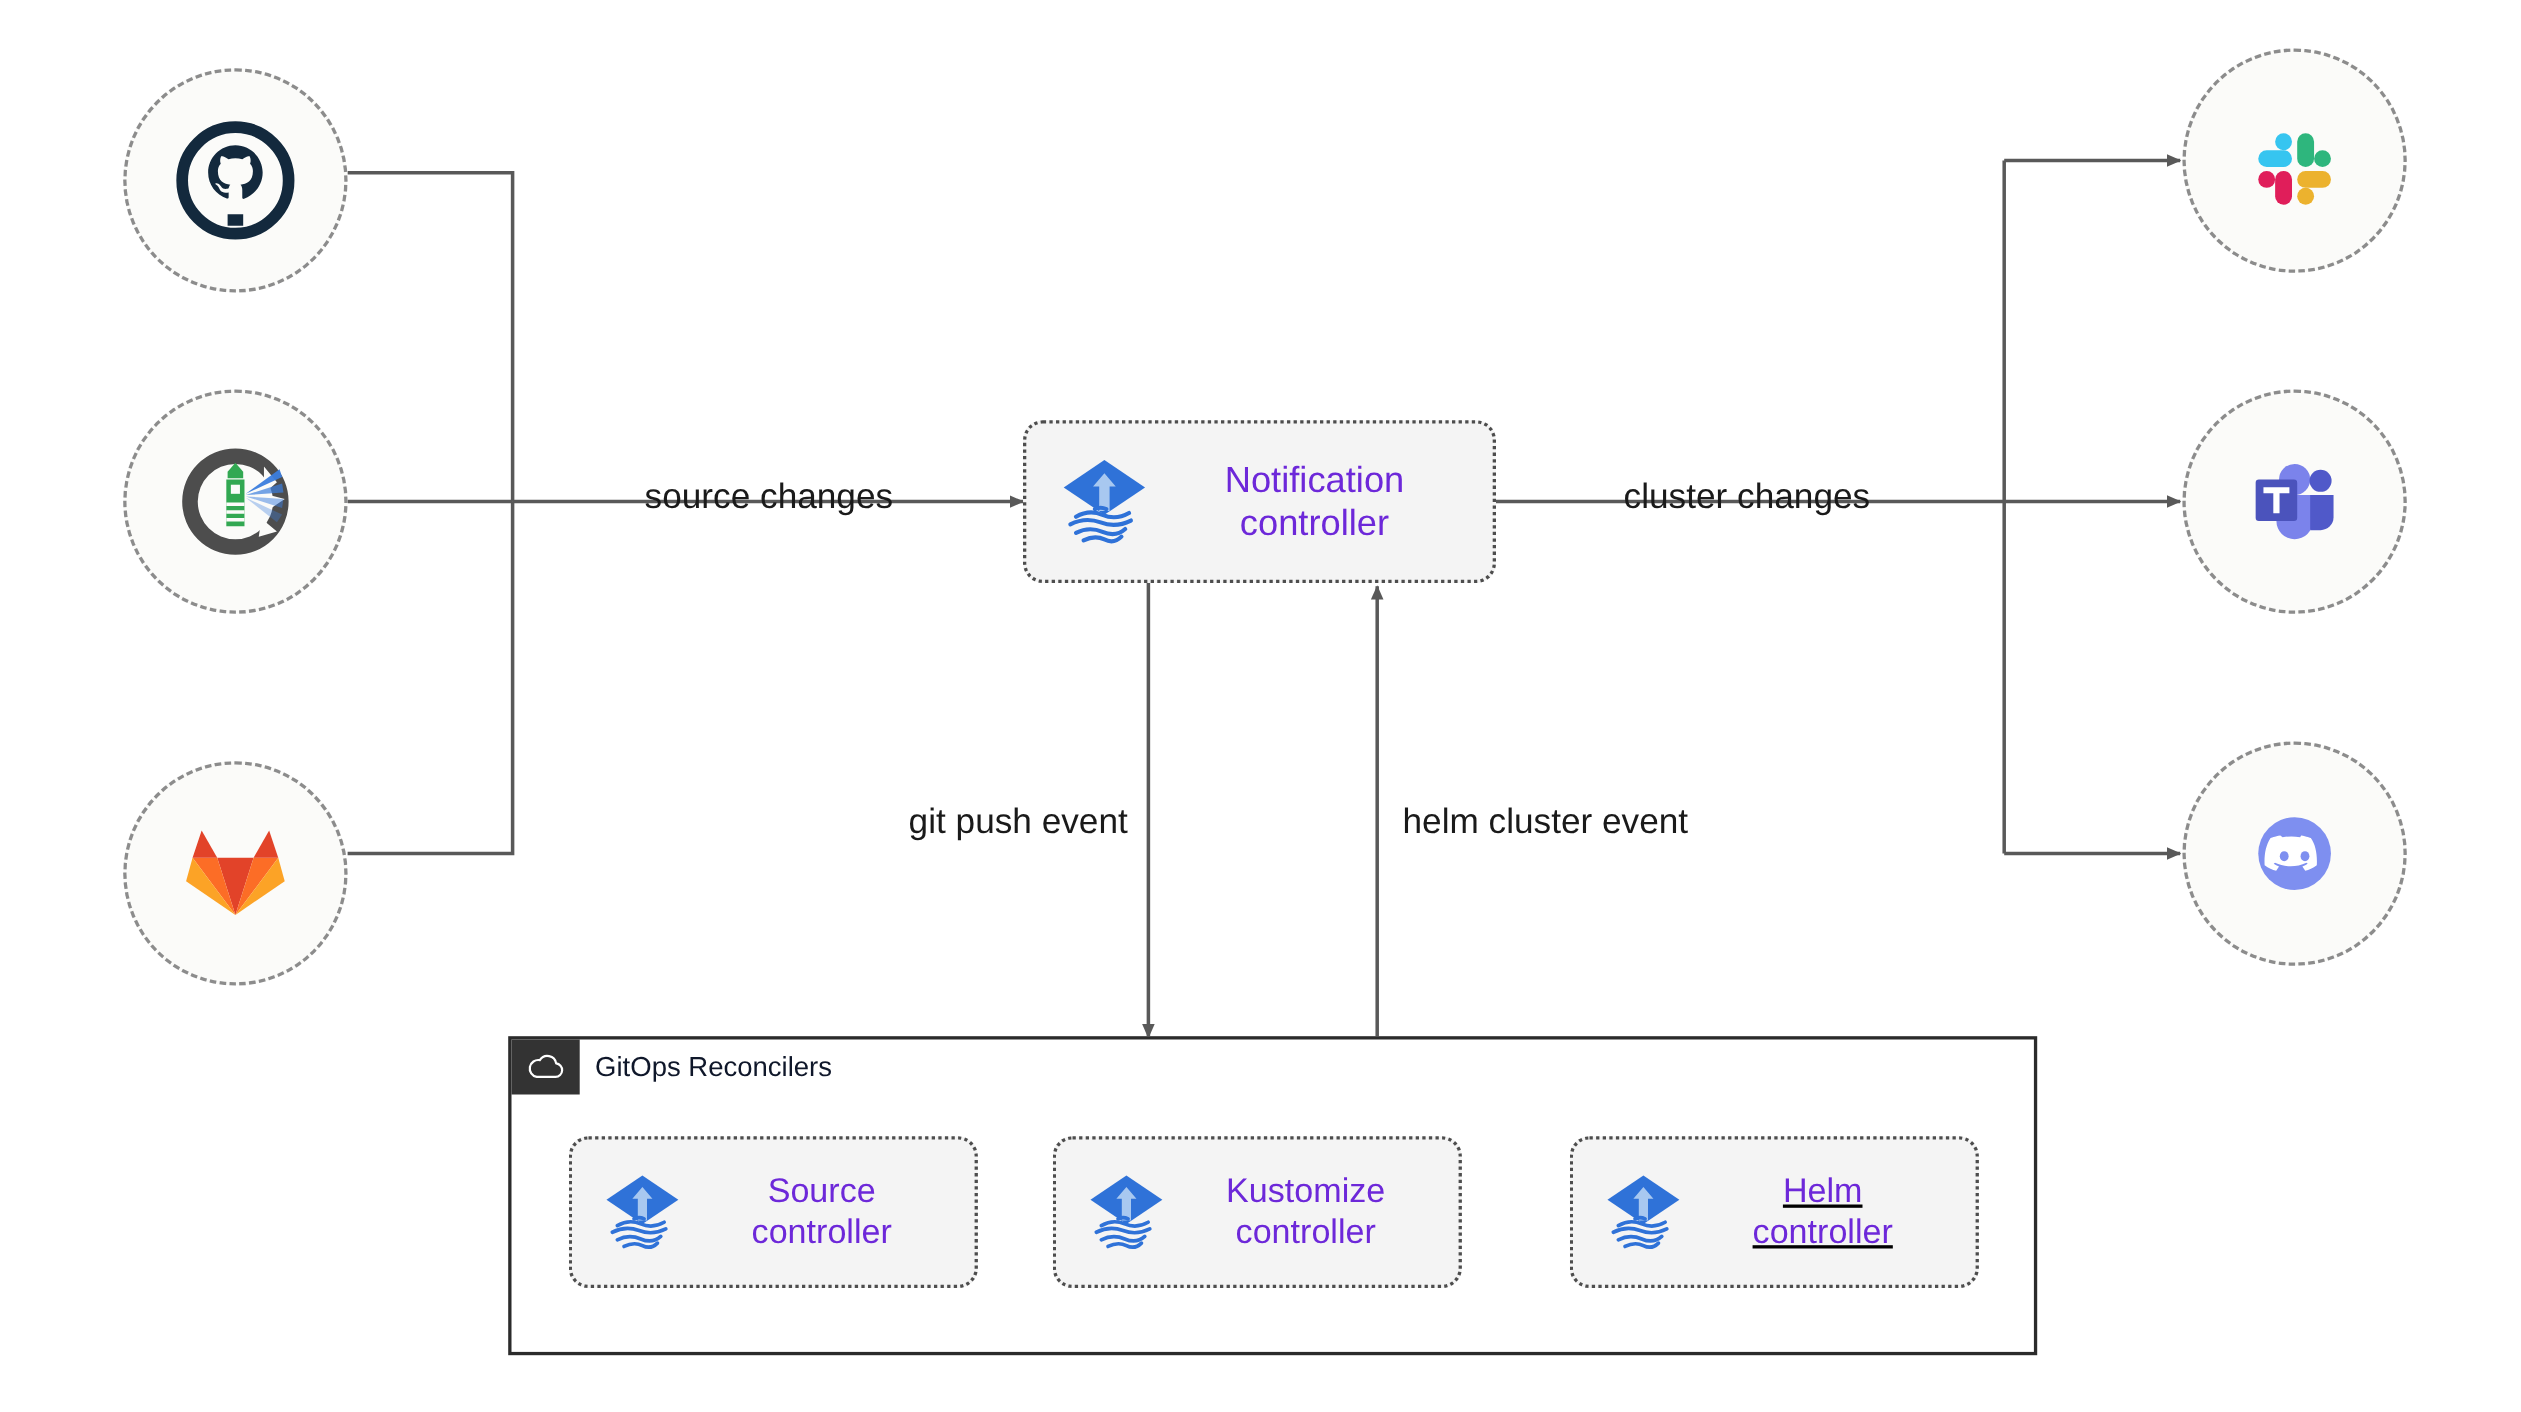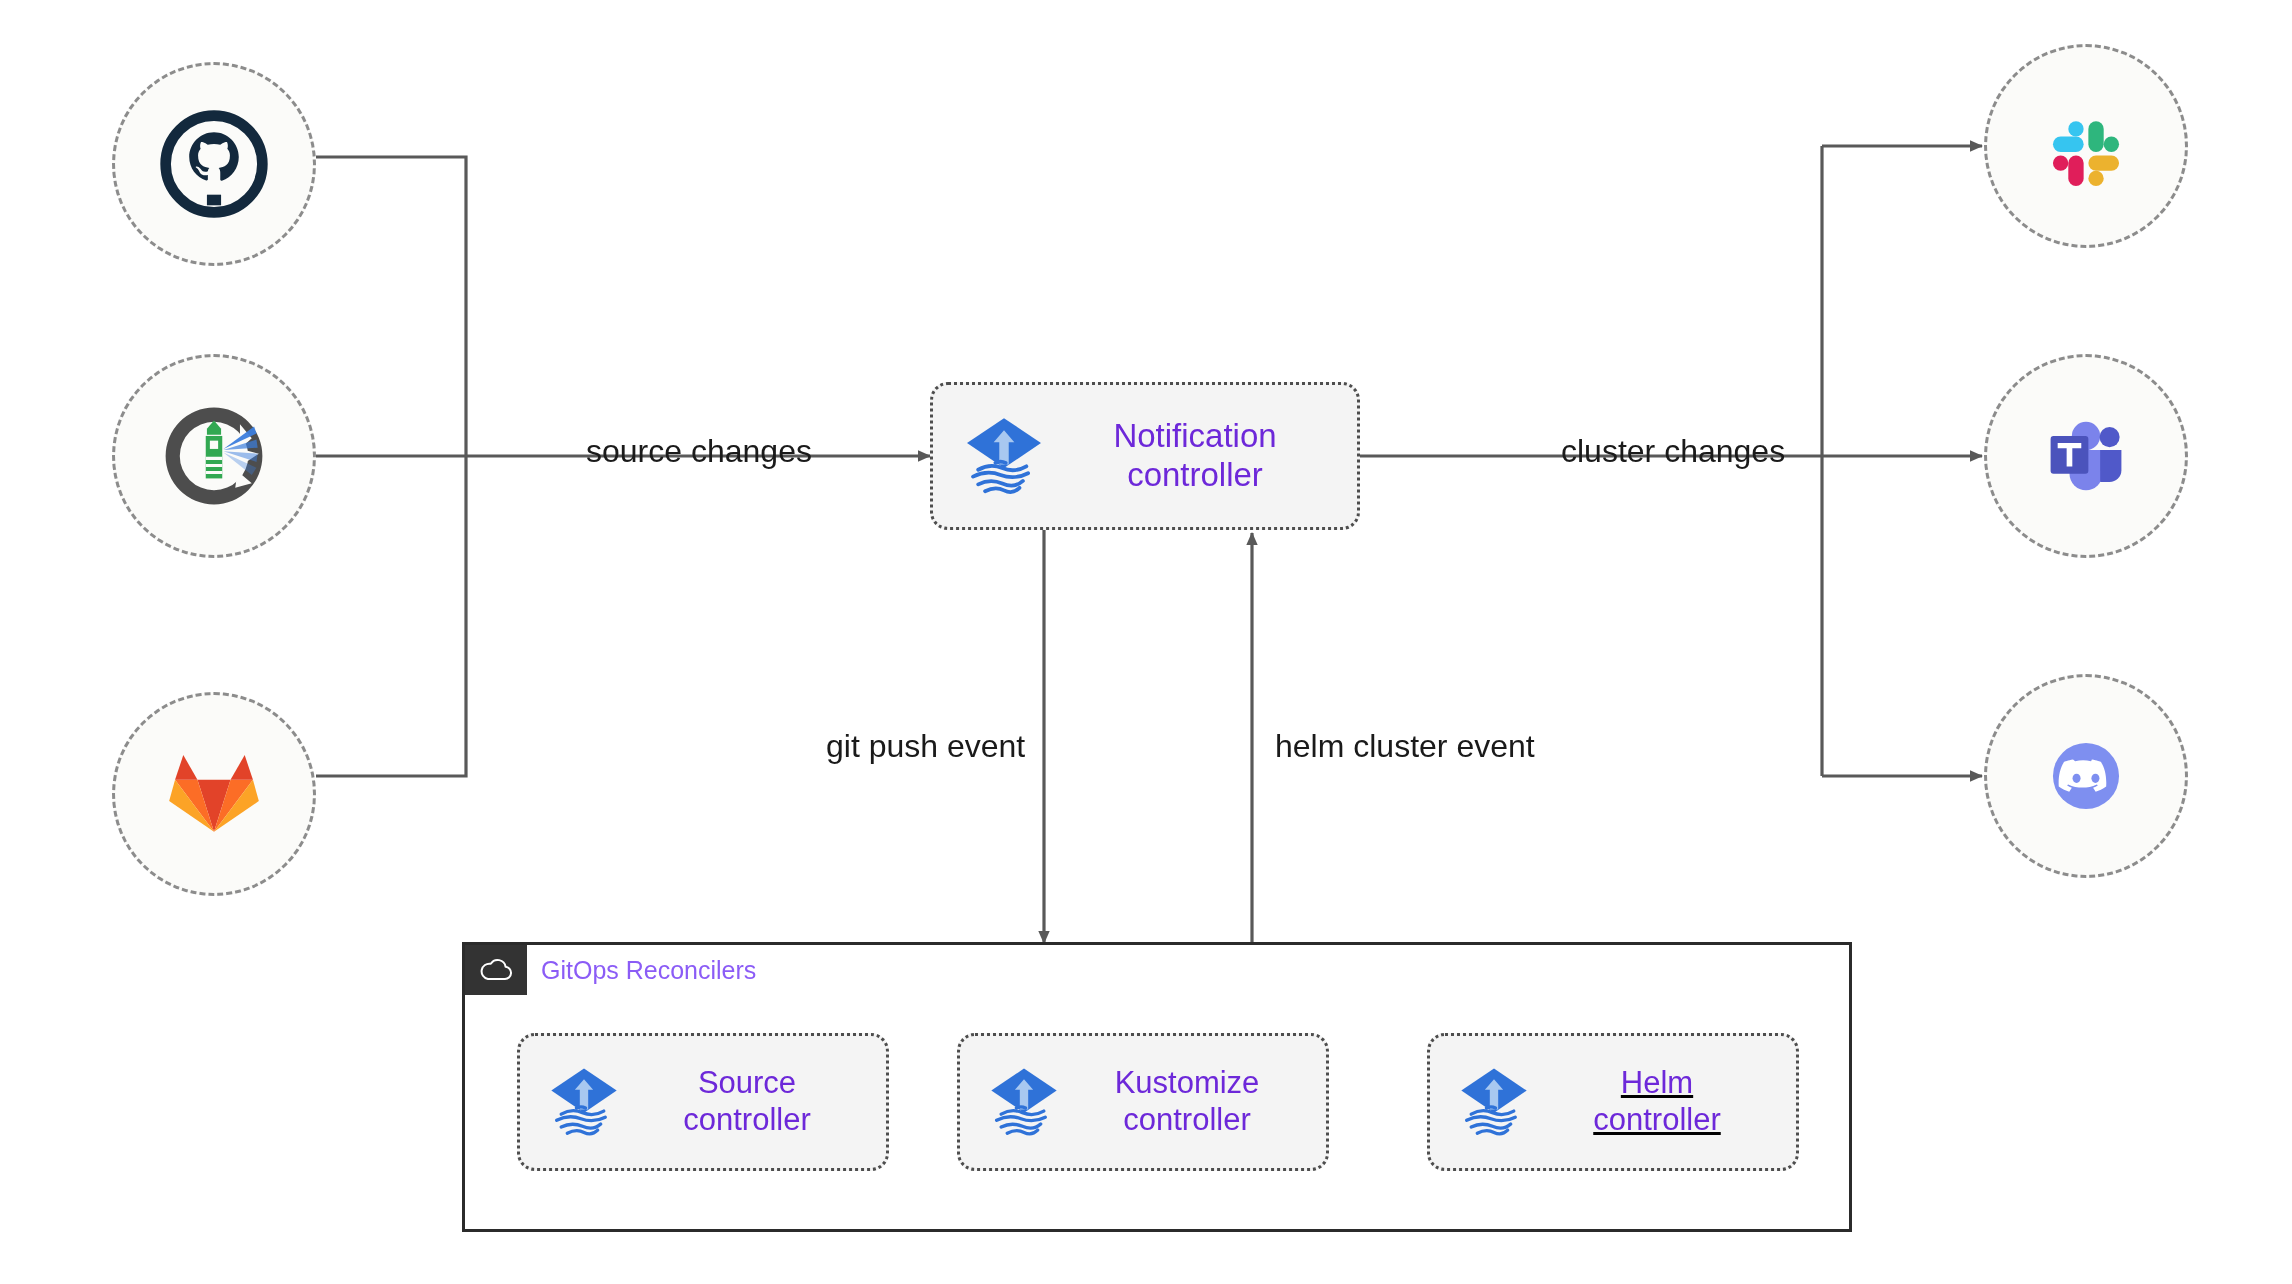--- a/index.html
+++ b/index.html
@@ -92,21 +92,21 @@
     justify-content: center;
   }
   #gitops-tab svg { width: 38px; height: 28px; display: block; }
   #gitops-title {
     position: absolute;
     left: 76px;
     top: 0;
     height: 50px;
     line-height: 50px;
     font-size: 25px;
-    color: #8b5cf6;
+    color: #0f172a;
   }
   
   .edge-label {
     position: absolute;
     font-size: 32px;
     color: #1a1a1a;
     white-space: nowrap;
     margin-top: 28px;
   }
 </style>
@@ -243,21 +243,21 @@
         <path d="M28 91 q12 -6 22 -1 q10 5 18 -3"></path>
         <path d="M40 58 q6 -3 12 0"></path>
       </g>
     </svg>
     <div class="ctrl-label">Notification
 controller</div>
   </div>
 
   <div class="edge-label" style="left:586px;top:405px;">source changes</div>
 
-  <div class="edge-label" style="left:1561px;top:405px;">cluster changes</div>
+  <div class="edge-label" style="left:1476px;top:405px;">cluster changes</div>
 
   <div class="edge-label" style="left:826px;top:700px;">git push event</div>
 
   <div class="edge-label" style="left:1275px;top:700px;">helm cluster event</div>
 
   <div id="gitops-container" style="left:462px;top:942px;width:1390px;height:290px;">
 
     <div id="gitops-tab">
       <svg viewBox="0 0 40 28">
         <path d="M11.5 23.5 h18 a6.5 6.5 0 0 0 0.6 -12.95 a8.5 8.5 0 0 0 -15.6 -3.1 a6.6 6.6 0 0 0 -3 16.05 z" fill="none" stroke="#ffffff" stroke-width="2.1" stroke-linejoin="round"></path>

